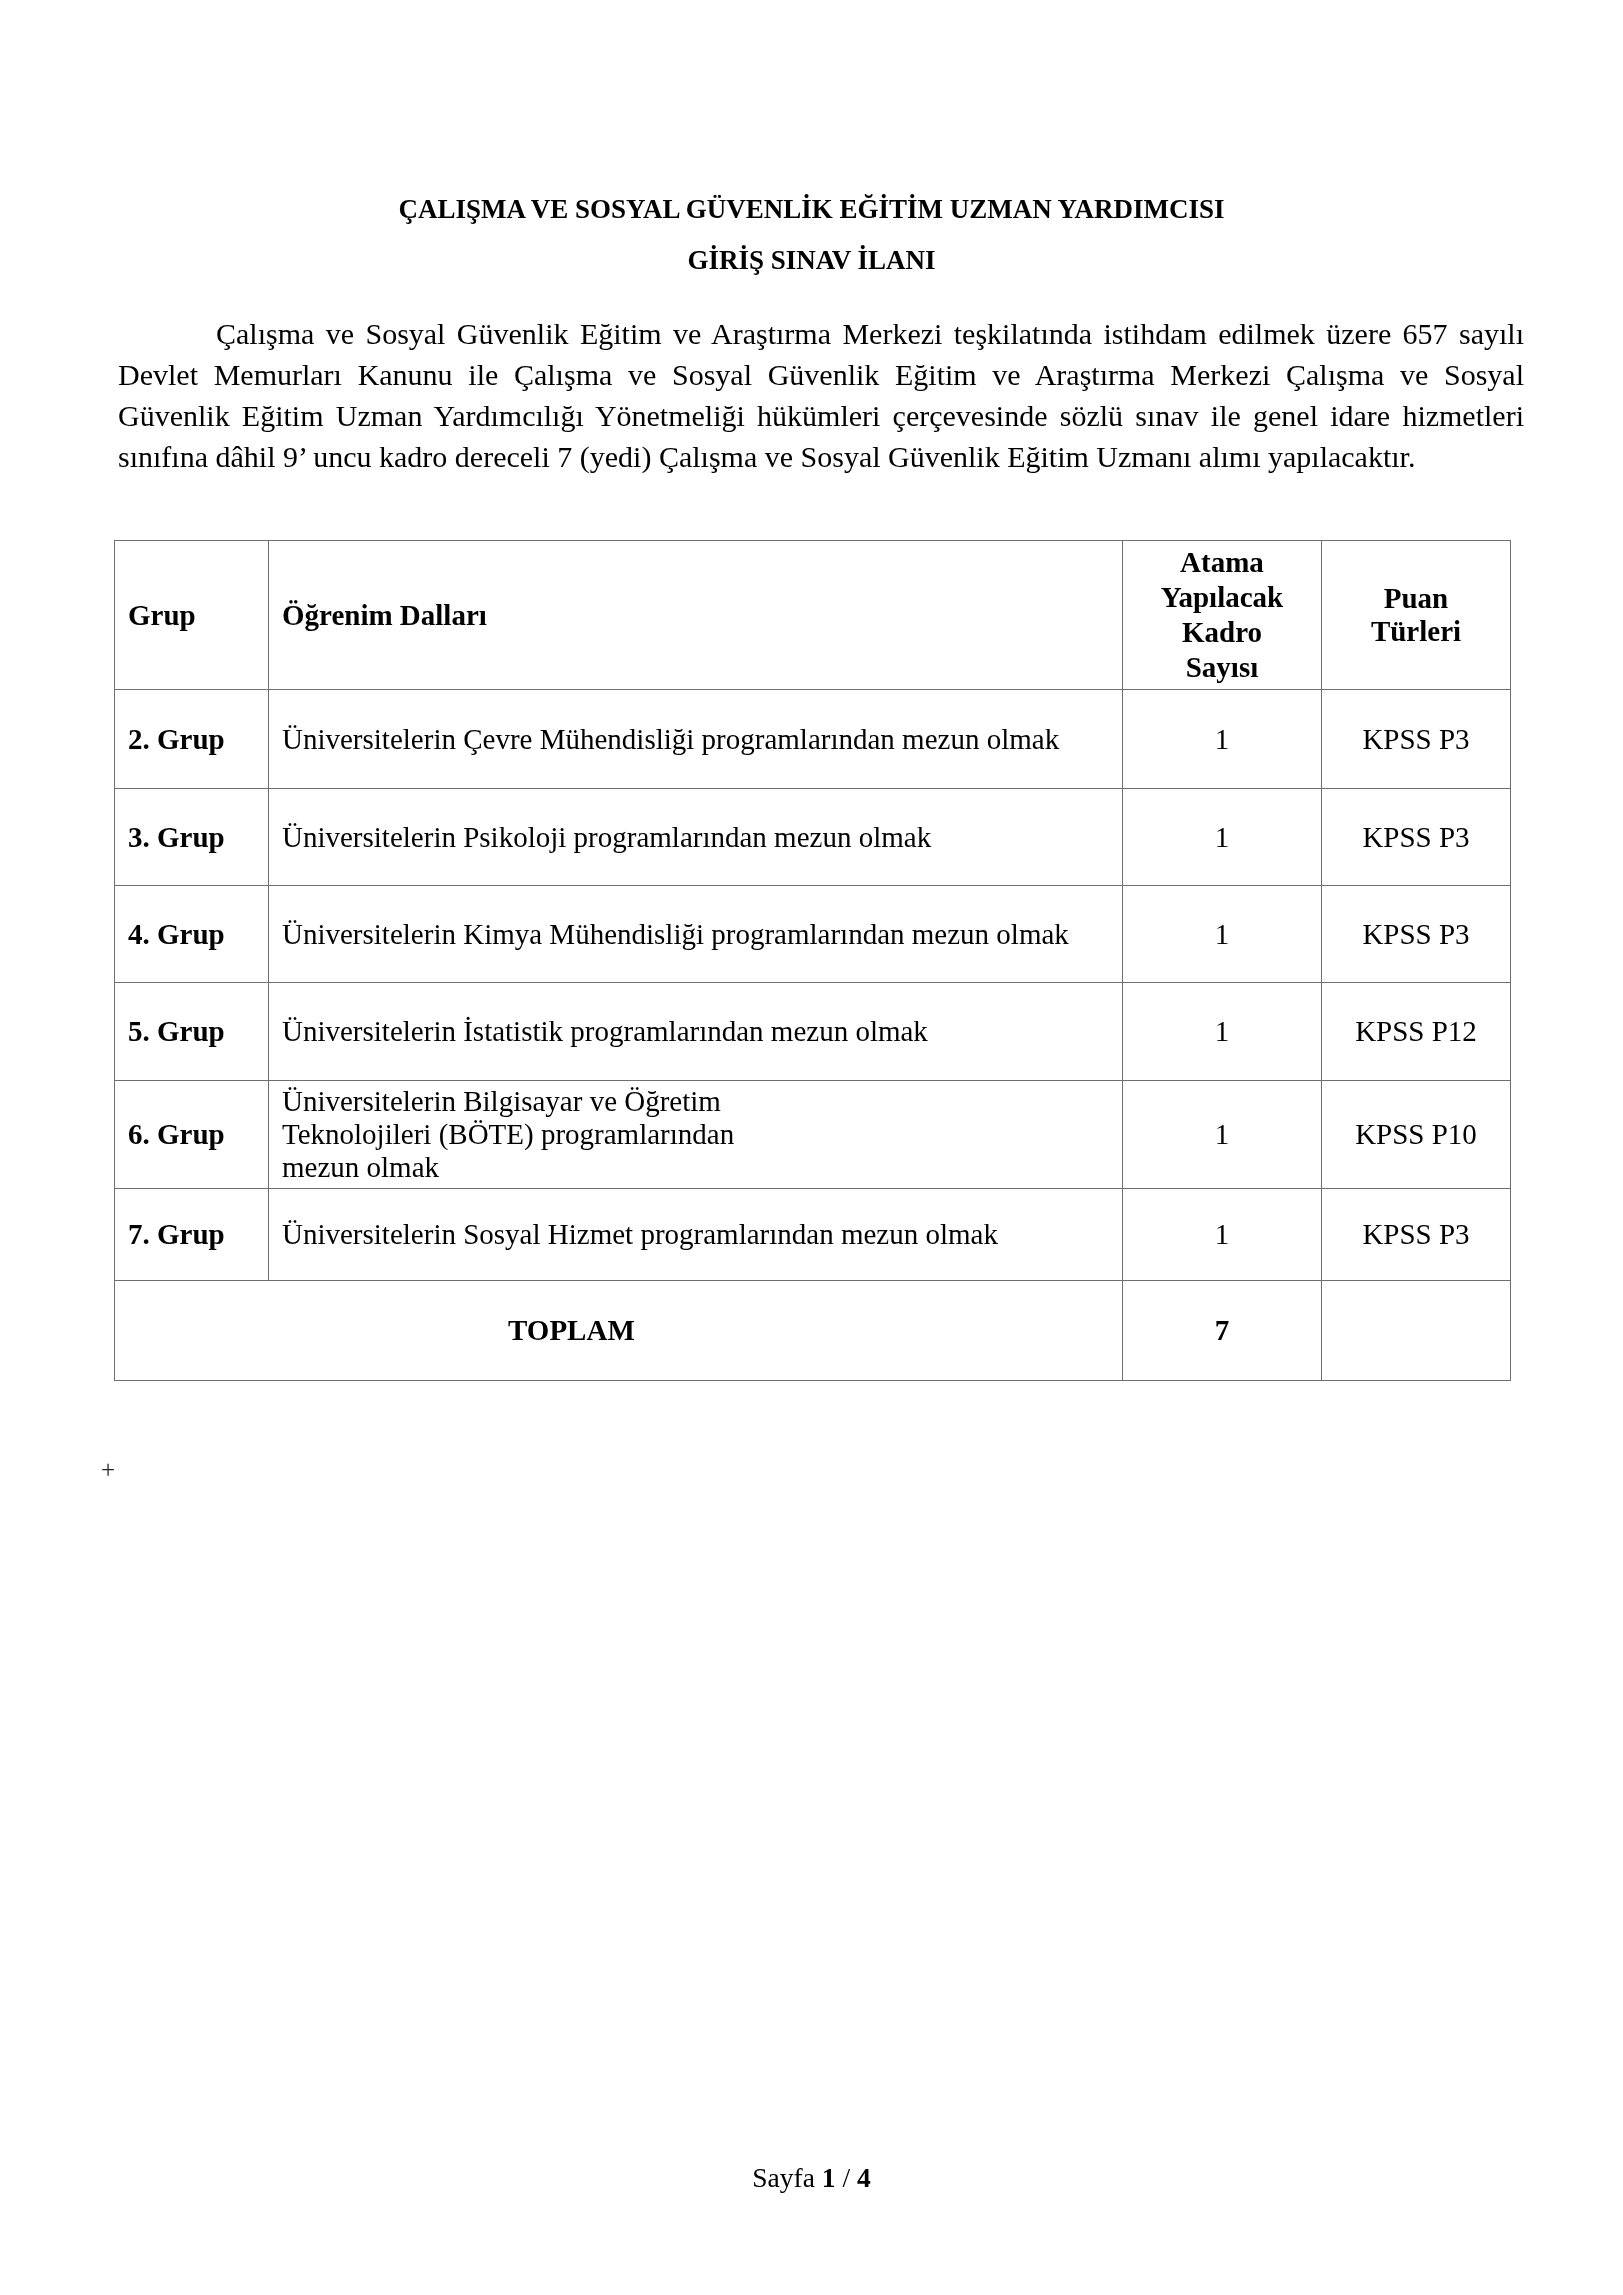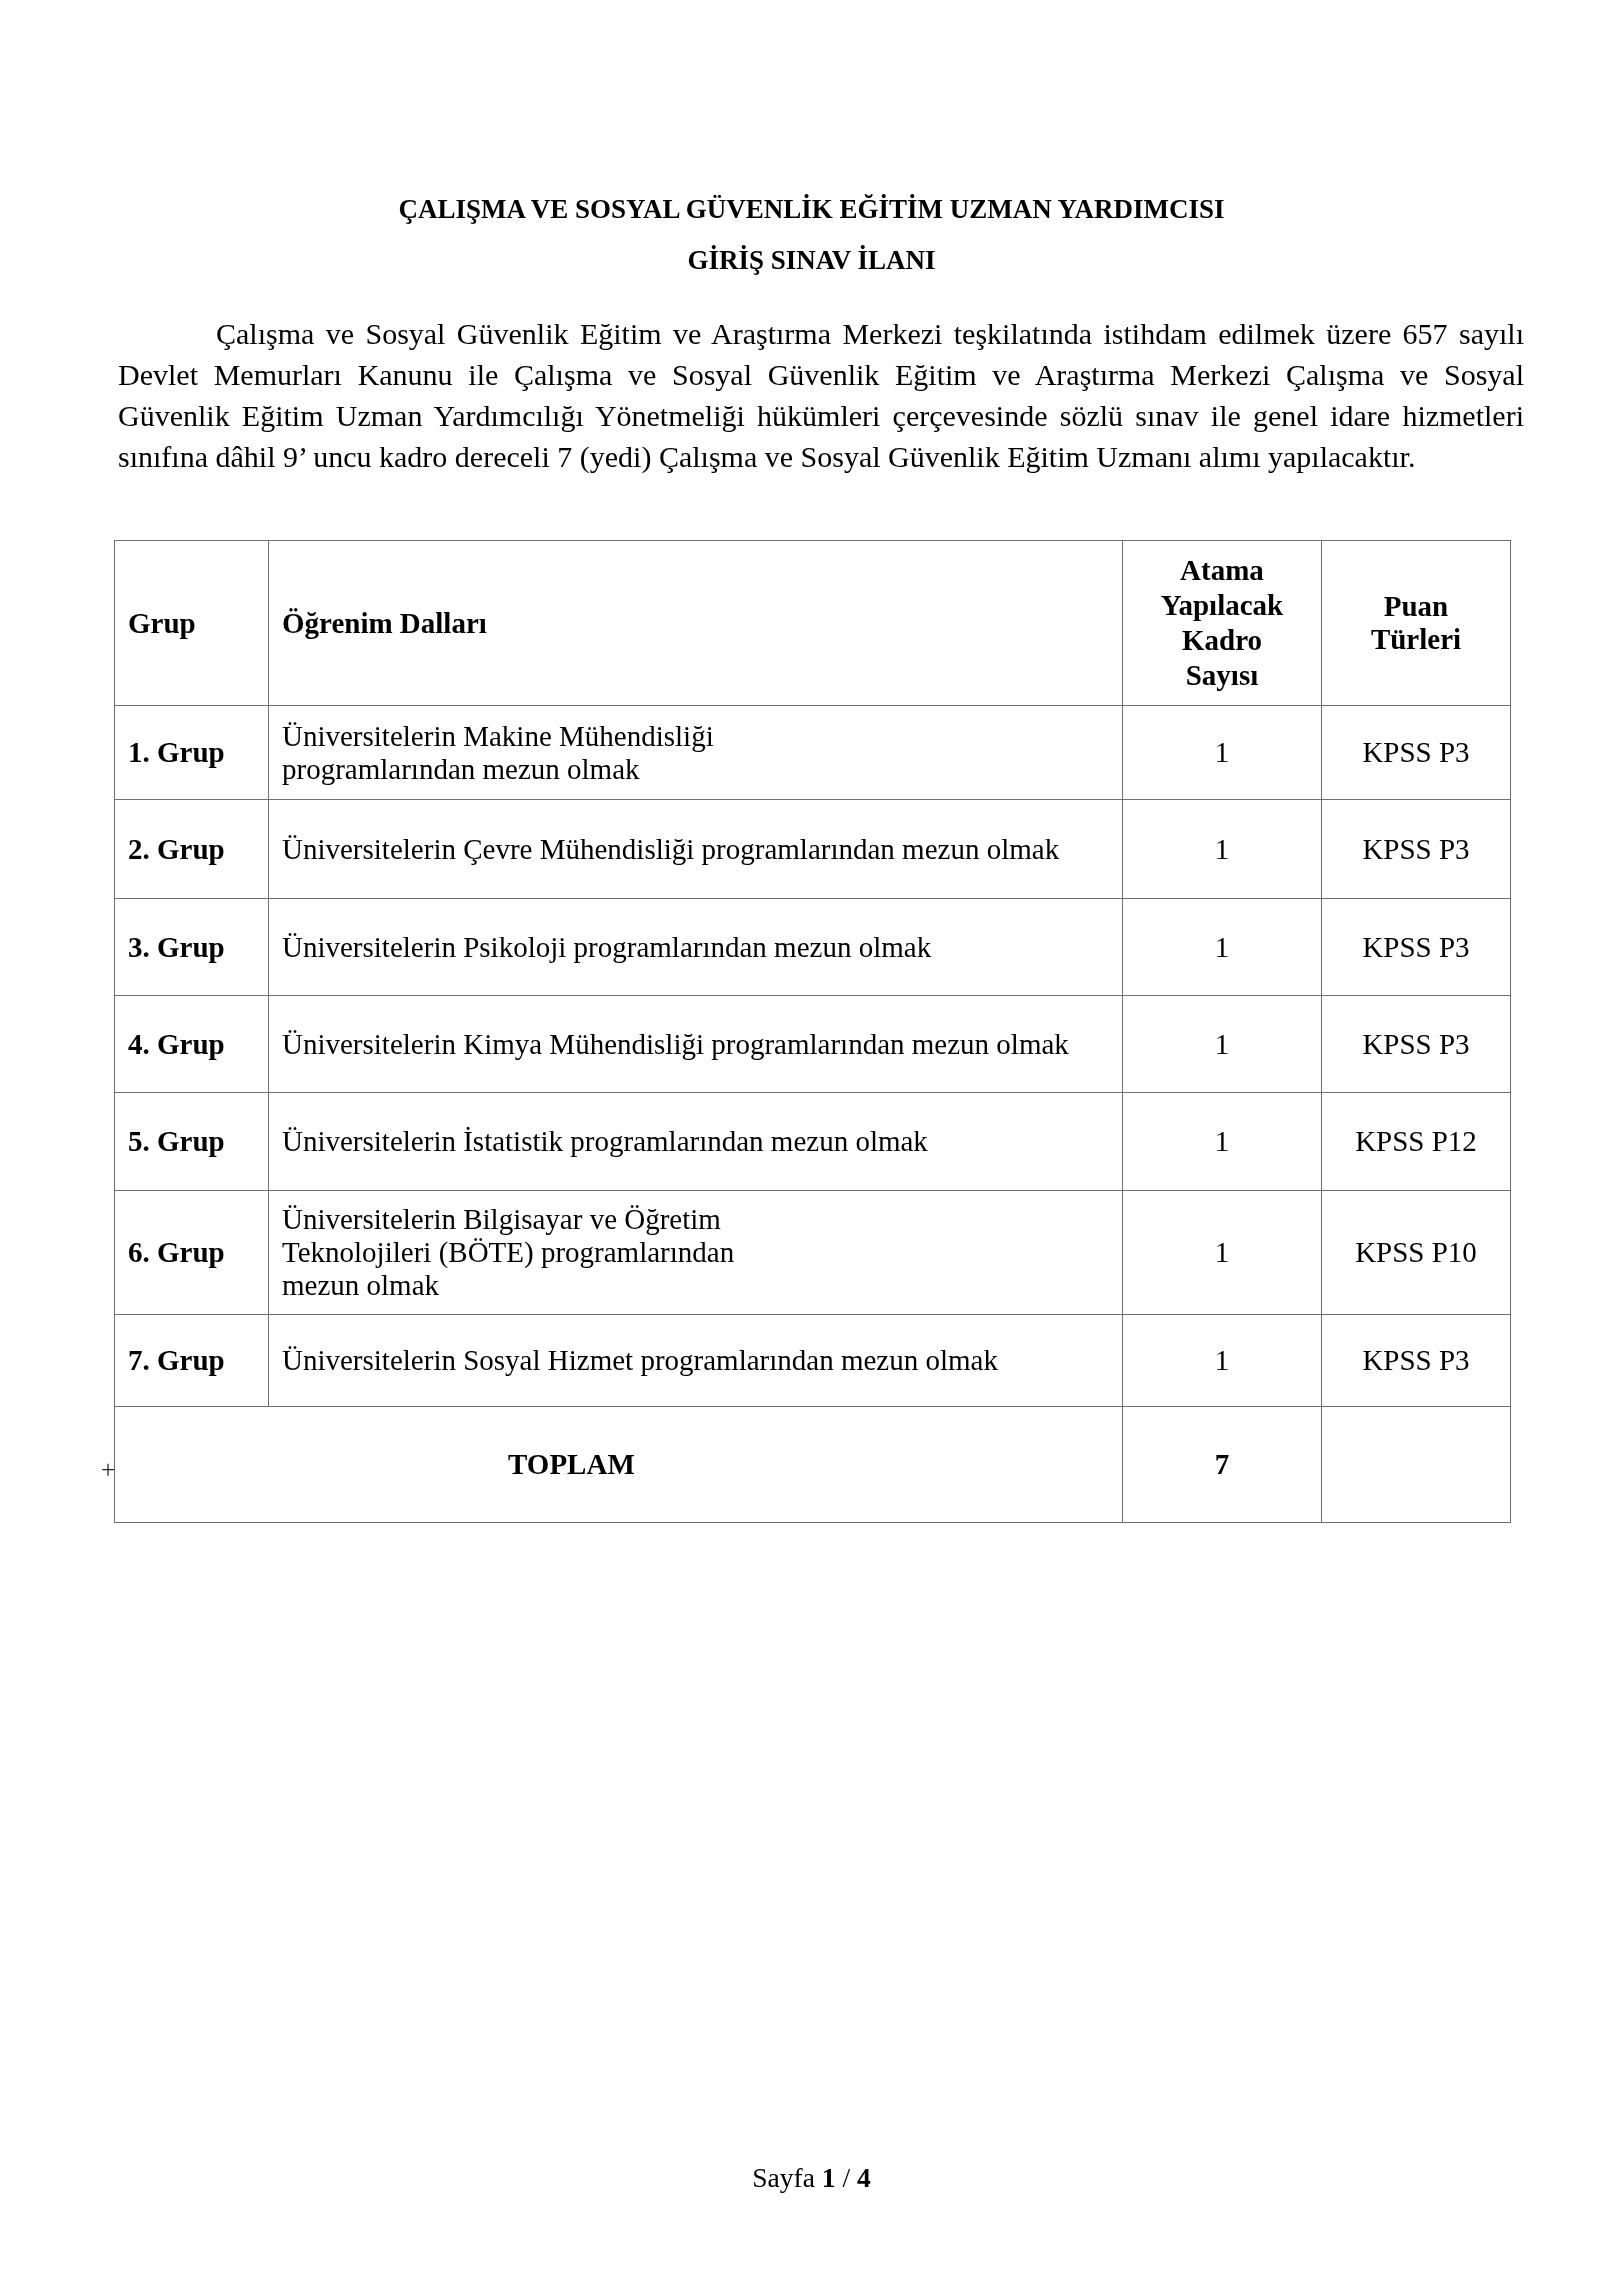--- a/index.html
+++ b/index.html
@@ -16,21 +16,21 @@
     .para {
       position: absolute; left: 118px; width: 1406px; top: 313px;
       font-size: 30px; line-height: 41px; text-align: justify;
       text-indent: 98px;
     }
     table.grid {
       position: absolute; left: 114px; top: 540px; width: 1396px;
       border-collapse: collapse; table-layout: fixed;
     }
     table.grid td {
-      border: 1.3px solid #6f6f6f; padding: 12px 13px; vertical-align: middle;
+      border: 1.3px solid #6f6f6f; padding: 4px 13px; vertical-align: middle;
       font-size: 29px; line-height: 33px;
     }
     table.grid td.c-num, table.grid td.c-type { text-align: center; }
     .hdr td { font-weight: bold; height: 136px; }
     .hdr .c-num { line-height: 35px; }
     .grp { font-weight: bold; }
     .total td { height: 91px; font-weight: bold; }
     .total .lbl { text-align: left; padding-left: 393px; }
     .mark {
       position: absolute; left: 101px; top: 1456px; font-size: 25px; color: #222;
@@ -64,26 +64,20 @@
     <td class="c-num">
       <span>Atama</span><br>
       <span>Yapılacak</span><br>
       <span>Kadro</span><br>
       <span>Sayısı</span>
     </td>
     <td class="c-type">
       <span>Puan</span><br>
       <span>Türleri</span>
     </td>
-  </tr>
-  <tr style="height:94px">
-    <td class="grp">1. Grup</td>
-    <td style="padding-right:366px">Üniversitelerin Makine Mühendisliği programlarından mezun olmak</td>
-    <td class="c-num">1</td>
-    <td class="c-type">KPSS P3</td>
   </tr>
   <tr style="height:99px">
     <td class="grp">2. Grup</td>
     <td>Üniversitelerin Çevre Mühendisliği programlarından mezun olmak</td>
     <td class="c-num">1</td>
     <td class="c-type">KPSS P3</td>
   </tr>
   <tr style="height:97px">
     <td class="grp">3. Grup</td>
     <td>Üniversitelerin Psikoloji programlarından mezun olmak</td>

